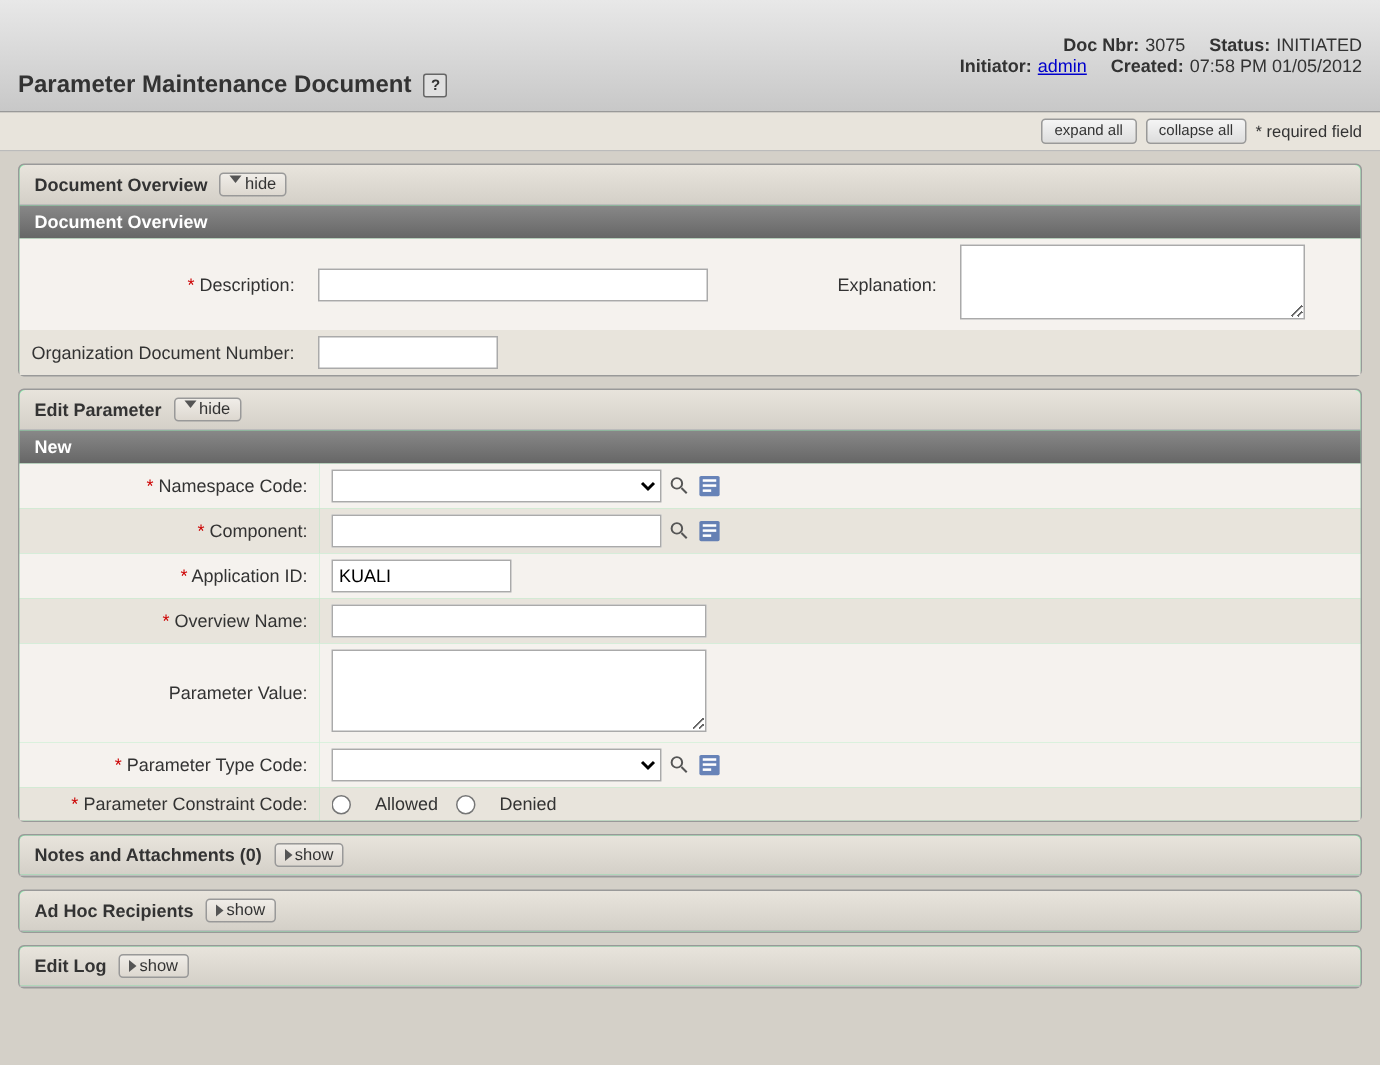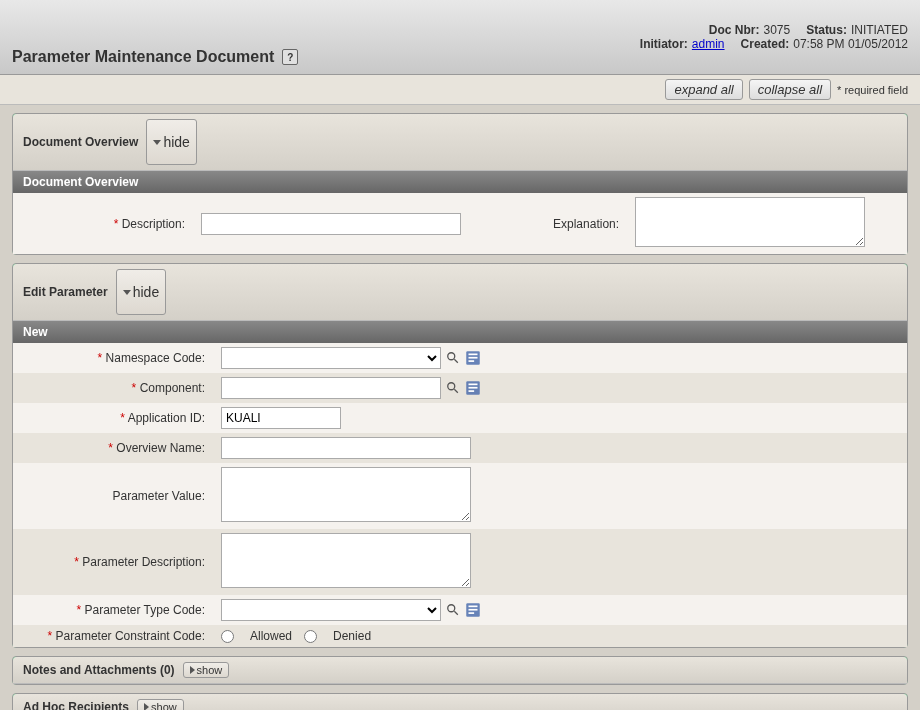--- a/index.html
+++ b/index.html
@@ -78,24 +78,23 @@
       justify-content: flex-end;
       align-items: center;
       gap: 6px;
       border-bottom: 1px solid #bbb;
     }
     .toolbar-btn {
       background: linear-gradient(to bottom, #f5f5f5, #ddd);
       border: 1px solid #999;
       border-radius: 3px;
       padding: 2px 8px;
-      font-size: 13px;
-      cursor: pointer;
-      color: #333;
-      font-style: italic;
+      font-size: 10px;
+      cursor: pointer;
+      color: #333;
     }
     .required-note {
       font-size: 11px;
       color: #333;
     }
 
     
     .main-content {
       padding: 8px 12px;
       background: #d4d0c8;
@@ -117,27 +116,27 @@
       border-bottom: 1px solid #bbb;
       border-radius: 4px 4px 0 0;
     }
     .section-title {
       font-size: 12px;
       font-weight: bold;
       color: #333;
     }
     .hide-btn {
       display: flex;
-      align-items: center;
+      align-items: flex-start;
       gap: 2px;
       background: linear-gradient(to bottom, #f0ede8, #ddd8d0);
       border: 1px solid #999;
       border-radius: 3px;
-      padding: 14px 6px;
-      font-size: 14px;
+      padding: 1px 6px;
+      font-size: 11px;
       cursor: pointer;
       color: #333;
     }
     .show-btn {
       display: flex;
       align-items: center;
       gap: 2px;
       background: linear-gradient(to bottom, #f0ede8, #ddd8d0);
       border: 1px solid #999;
       border-radius: 3px;
@@ -317,20 +316,27 @@
             <tr class="form-row-light">
           <td class="form-label required">Description:</td>
           <td class="form-input">
             <input type="text" style="width: 260px;">
           </td>
           <td class="form-label" style="text-align:right; width:120px;">Explanation:</td>
           <td class="form-input">
             <textarea class="explanation-textarea" style=""></textarea>
           </td>
         </tr>
+        <tr class="form-row-dark">
+          <td class="form-label" style="vertical-align:middle;">Organization Document Number:</td>
+          <td class="form-input">
+            <input type="text" style="width: 120px;">
+          </td>
+          <td colspan="2"></td>
+        </tr>
       </tbody>
         </table>
     </div>
   </div>
 
   <div class="section-panel">
     <div class="section-header">
       <span class="section-title">Edit Parameter</span>
       <button class="hide-btn">
         <span class="triangle-down"></span>
@@ -404,26 +410,20 @@
           </td>
         </tr>
 
         <tr class="form-row-light">
           <td class="form-label">Parameter Value:</td>
           <td class="form-input">
             <textarea class="param-value-textarea" style=""></textarea>
           </td>
         </tr>
 
-        <tr class="form-row-dark">
-          <td class="form-label required">Parameter Description:</td>
-          <td class="form-input">
-            <textarea class="param-desc-textarea" style=""></textarea>
-          </td>
-        </tr>
 
         <tr class="form-row-light">
           <td class="form-label required">Parameter Type Code:</td>
           <td class="form-input">
             <div style="display:flex; align-items:center;">
               <select style="width:220px; height:22px;">
                 <option value=""></option>
               </select>
               <span class="lookup-icon">
                 <svg viewBox="0 0 16 16" fill="none" xmlns="http://www.w3.org/2000/svg">

